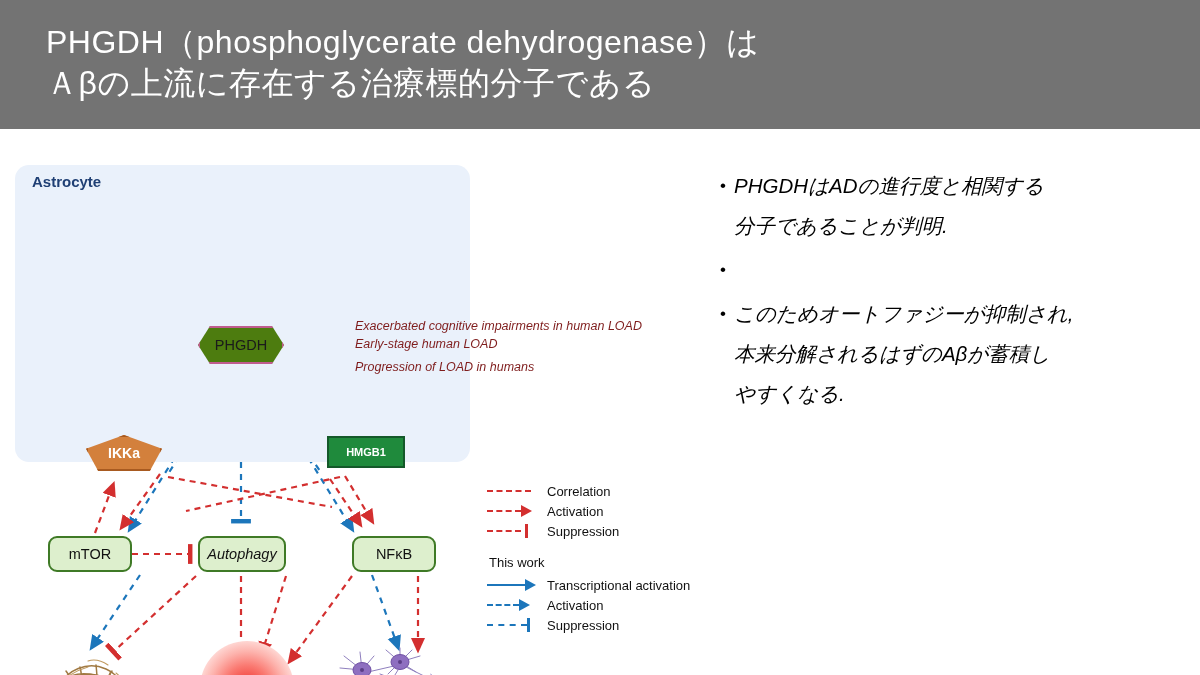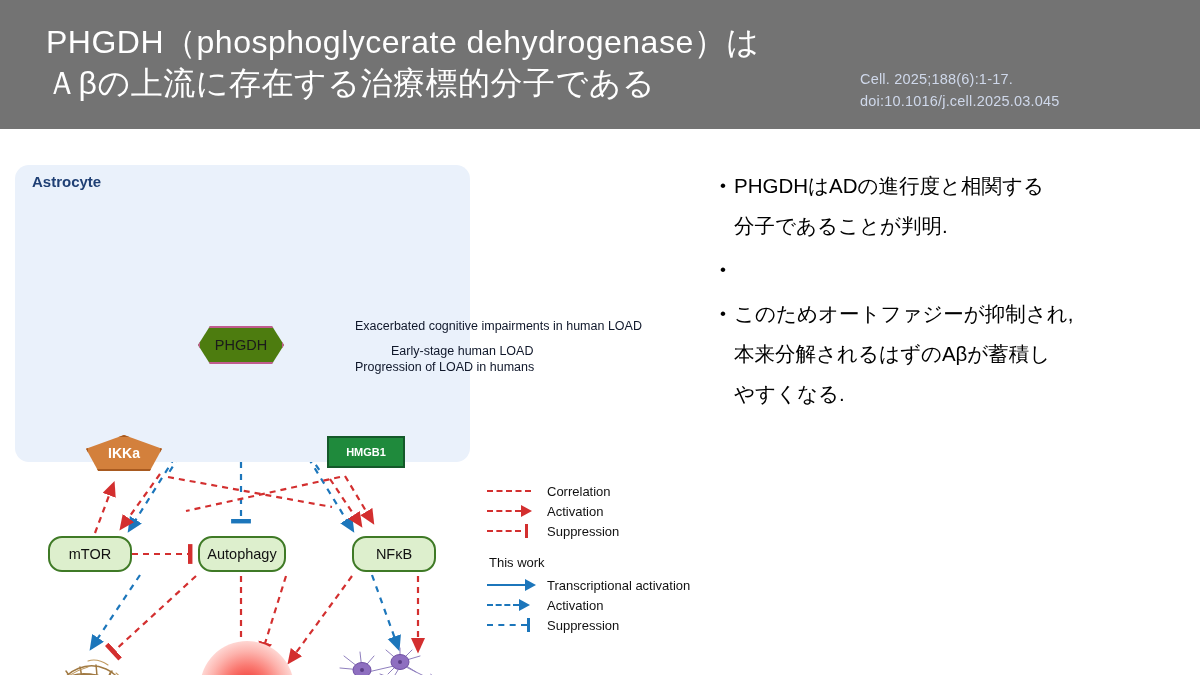--- a/index.html
+++ b/index.html
@@ -60,31 +60,31 @@
     background:#d3803c;border:2px solid #a85a20;color:#ffffff;font-weight:700;
     clip-path:polygon(50% 0,100% 38%,84% 100%,16% 100%,0 38%);
     font-size:14px;
   }
   #node-hmgb1{
     left:327px;top:307px;width:78px;height:32px;
     background:#1f8a3c;border:2px solid #14592a;color:#ffffff;font-weight:700;
     font-size:11px;
   }
   .greenbox{
-    background:#ddefcd;border:2px solid #3f7a26;color:#111;border-radius:14px;
+    background:#ddefcd;border:2px solid #3f7a26;color:#111;border-radius:9px;
     font-size:14.5px;
   }
   #node-mtor{left:48px;top:407px;width:84px;height:36px;}
-  #node-autophagy{left:198px;top:407px;width:88px;height:36px;}
+  #node-autophagy{left:198px;top:407px;width:88px;height:36px;font-style:italic;}
   #node-nfkb{left:352px;top:407px;width:84px;height:36px;}
 
   
-  .annot-line{position:absolute;font-size:12.5px;color:#0f172a;white-space:nowrap;}
+  .annot-line{position:absolute;font-size:12.5px;color:#7f1d1d;white-space:nowrap;font-style:italic;}
   #annot-1{left:355px;top:190px;}
-  #annot-2{left:355px;top:215px;margin-left:36px;}
+  #annot-2{left:355px;top:208px;}
   #annot-3{left:355px;top:231px;}
 
   
   #legend{position:absolute;left:487px;top:352px;width:225px;}
   .legend-head{font-size:13px;color:#111;margin:0 0 5px 2px;}
   .legend-row{display:flex;align-items:center;height:20px;font-size:13px;color:#111;}
   .legend-glyph{width:52px;height:14px;position:relative;margin-right:8px;flex:none;}
   .ln-red-dash{position:absolute;left:0;top:6px;width:44px;height:0;border-top:2px dashed #d32f2f;}
   .ln-red-dash-s{position:absolute;left:0;top:6px;width:34px;height:0;border-top:2px dashed #d32f2f;}
   .ln-blue-solid{position:absolute;left:0;top:6px;width:38px;height:0;border-top:2px solid #1c76bb;}
@@ -110,31 +110,29 @@
   #bullets{
     position:absolute;left:712px;top:166px;width:488px;
   }
   .bullet{
     display:flex;align-items:flex-start;margin-bottom:4px;
   }
   .bullet-dot{
     flex:none;width:22px;font-size:17px;line-height:40px;color:#000;text-align:center;
   }
   .bullet-text{
-    font-size:20.5px;line-height:40px;color:#000;white-space:pre-line;letter-spacing:0;
+    font-size:20.5px;line-height:40px;color:#000;white-space:pre-line;letter-spacing:0;font-style:italic;
   }
 </style>
 </head>
 <body>
 
 <div id="header">
   <div id="header-title">PHGDH（phosphoglycerate dehydrogenase）は
 Ａβの上流に存在する治療標的分子である</div>
-  <div id="header-citation">Cell. 2025;188(6):1-17.
-doi:10.1016/j.cell.2025.03.045</div>
 </div>
 
 <div id="figure">
 
   <svg width="712" height="546" style="position:absolute;left:0;top:0;">
     <defs>
       <marker id="ah-blue" markerWidth="9" markerHeight="9" refX="5" refY="3.2" orient="auto">
         <path d="M0,0 L7,3.2 L0,6.4 z" fill="#1c76bb"></path>
       </marker>
       <marker id="ah-red" markerWidth="9" markerHeight="9" refX="5" refY="3.2" orient="auto">

